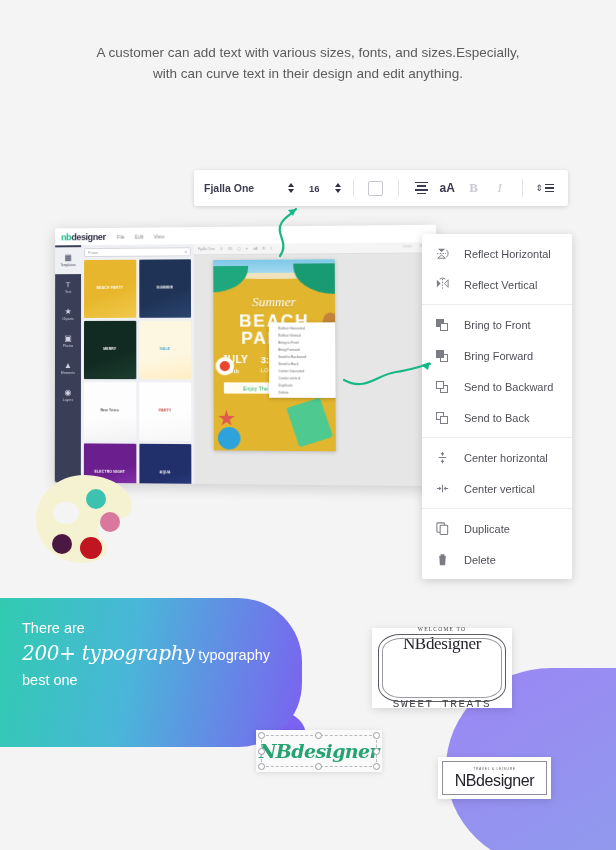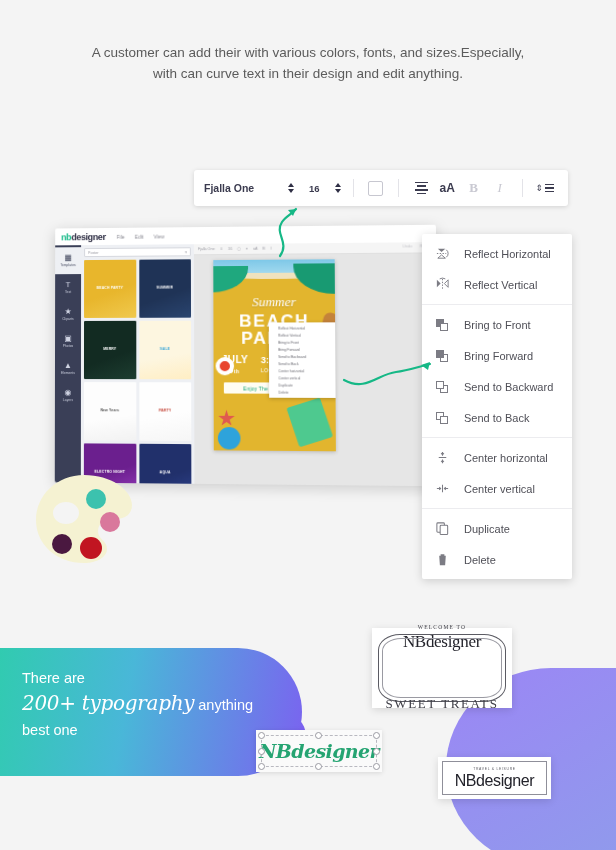--- a/index.html
+++ b/index.html
@@ -127,21 +127,21 @@
   .sq .a { left:0; top:0; } .sq .c { left:4px; top:4px; }
 
   
   .arrow { position:absolute; pointer-events:none; }
 
   
   .palette { position:absolute; left:34px; top:473px; width:100px; height:92px; }
 
   
   .banner {
-    position:absolute; left:0; top:648px; width:302px; height:128px;
+    position:absolute; left:0; top:598px; width:302px; height:149px;
     background: linear-gradient(100deg, #31cbb0 0%, #49b7d8 42%, #7b62f0 100%);
     border-radius: 0 64px 64px 0;
     padding: 18px 30px 16px 22px;
     color:#fff;
   }
   .bn-l { font-size:14.5px; line-height:25px; }
   .bn-l .big {
     font-family:"DejaVu Serif", serif; font-style:italic; font-size:20px; letter-spacing:-.3px;
   }
   .purple-blob {
@@ -154,42 +154,42 @@
     background:#7b62f0; border-radius:50%;
   }
 
   
   .card { position:absolute; background:#fff; box-shadow:0 2px 8px rgba(0,0,0,.13); }
   .card-welcome { left:372px; top:628px; width:140px; height:80px; padding:6px; }
   .orn { width:100%; height:100%; border:1.1px solid #5b5b63; border-radius:22px/16px; display:flex; flex-direction:column; align-items:center; justify-content:center; gap:2px; position:relative; }
   .orn:before { content:""; position:absolute; inset:3px; border:.7px solid #9a9aa2; border-radius:19px/13px; }
   .orn-top { font-family:"Liberation Serif",serif; font-size:5.5px; letter-spacing:1.2px; color:#3f3f47; }
   .orn-mid { font-family:"Liberation Serif",serif; font-size:17px; color:#23232b; letter-spacing:-.3px; }
-  .orn-bot { font-family:Liberation Serif, serif; font-size:13px; letter-spacing:1.6px; color:#3f3f47;margin-top:42px; }
+  .orn-bot { font-family:Liberation Mono, monospace; font-size:11px; letter-spacing:1.6px; color:#3f3f47;margin-top:42px; }
 
   .card-travel { left:438px; top:757px; width:113px; height:42px; padding:4px; }
   .tr-in { width:100%; height:100%; border:1px solid #8f8f99; display:flex; flex-direction:column; align-items:center; justify-content:center; }
   .tr-top { font-size:3.4px; letter-spacing:.7px; color:#5b5b63; margin-bottom:1px; }
   .tr-mid { font-size:16px; color:#23232b; letter-spacing:-.4px; }
 
   .card-script { left:256px; top:730px; width:126px; height:42px; background:#fafafa; box-shadow:0 1px 5px rgba(0,0,0,.12); }
   .sel-box { position:absolute; inset:5px; border:1px dashed #b9b9c0; }
   .script-txt {
     position:absolute; inset:0; display:flex; align-items:center; justify-content:center;
     font-family:"DejaVu Serif", serif; font-style:italic; font-weight:bold;
     font-size:19px; color:#25a472; letter-spacing:-.6px;
   }
   .hnd { position:absolute; width:7px; height:7px; border-radius:50%; background:#fff; border:1px solid #9a9aa2; }
 </style>
 </head>
 <body>
 
 <div class="header">
   <div class="h-sub">
-    <span>A customer can add their with various colors, fonts, and sizes.Especially,</span><br>
+    <span>A customer can add text with various sizes, fonts, and sizes.Especially,</span><br>
     <span>with can curve text in their design and edit anything.</span>
   </div>
 </div>
 
 <div class="toolbar">
   <div class="tb-font">Fjalla One</div>
   <div class="spin">
       <i class="up"></i>
       <i class="dn"></i>
     </div>
@@ -478,21 +478,21 @@
   <path d="M4 28c22 12 34-6 52-8 10-1 22-5 34-8" fill="none" stroke="#16b886" stroke-width="2.2" stroke-linecap="round"></path>
   <path d="M90 10l-9 3 7 5z" fill="#16b886"></path>
 </svg>
 
 <div class="purple-blob"></div>
 <div class="purple-blob2"></div>
 
 <div class="banner">
   <div class="bn-l">There are</div>
   <div class="bn-l">
-    <span class="big">200+ typography</span><span> anything</span>
+    <span class="big">200+ typography</span><span> typography</span>
   </div>
   <div class="bn-l">best one</div>
 </div>
 
 <div class="card card-welcome">
   <div class="orn">
     <div class="orn-top">WELCOME TO</div>
     <div class="orn-mid">NBdesigner</div>
     <div class="orn-bot">SWEET TREATS</div>
   </div>

